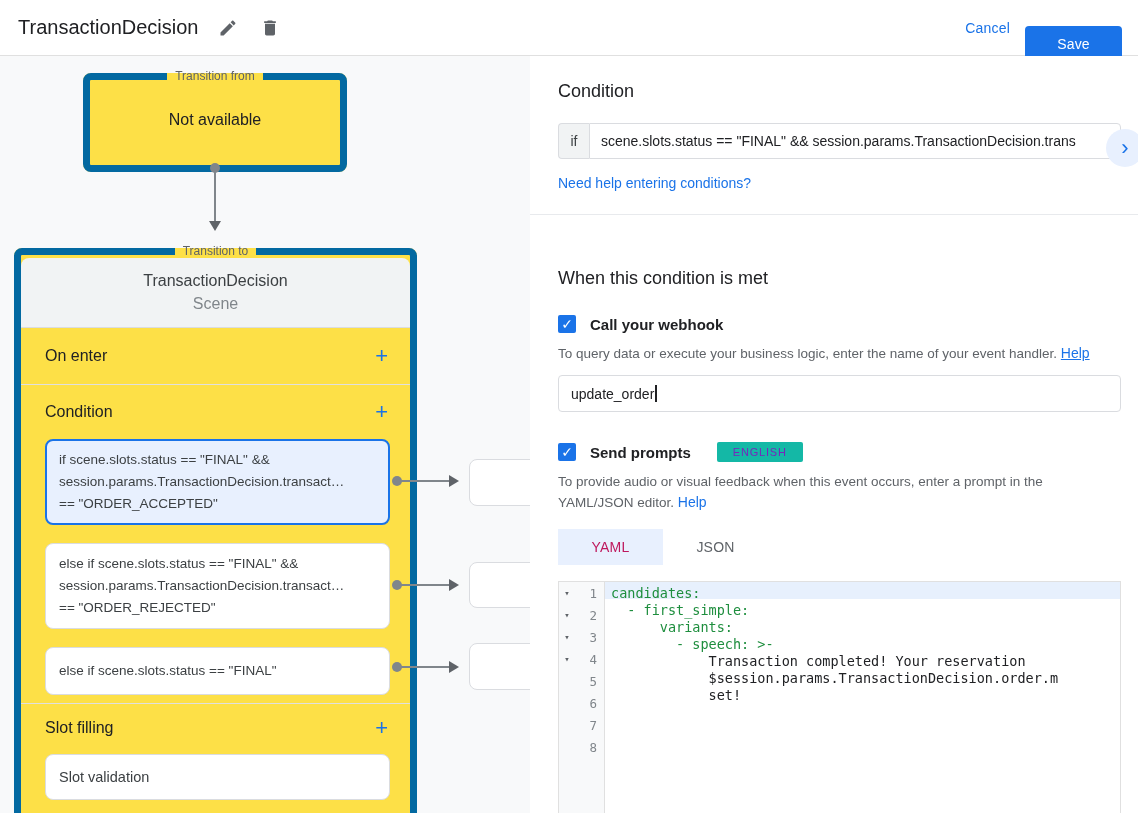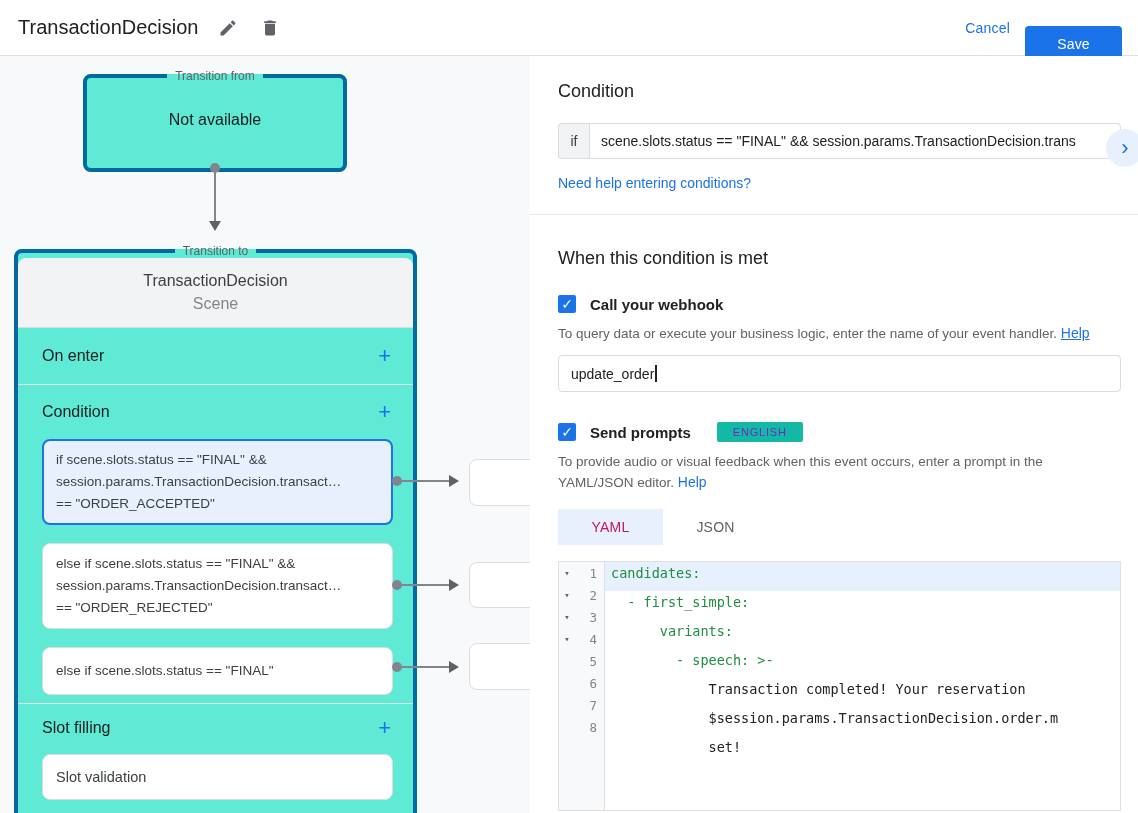--- a/index.html
+++ b/index.html
@@ -18,21 +18,21 @@
               font-family:"Liberation Sans",sans-serif; cursor:pointer; letter-spacing:.2px; }
   .btn-filled { background:#1a73e8; color:#fff; border:none; border-radius:4px;
                 font-size:14px; font-weight:500; font-family:"Liberation Sans",sans-serif;
                 width:97px; height:37px; cursor:pointer; letter-spacing:.2px;margin-top:33px; }
 
   
   .body { display:flex; height:757px; }
 
   
   .canvas { position:relative; width:530px; background:#f8f9fa; overflow:hidden; flex:none; }
-  fieldset.node { position:absolute; border:4px solid #0369a1; border-radius:8px; background:#5eead4; padding:0; }
+  fieldset.node { position:absolute; border:7px solid #0369a1; border-radius:8px; background:#fde047; padding:0; }
   fieldset.node legend { margin:0 auto; padding:0 8px; font-size:12px; color:#5f6368; text-align:center; }
   .from-node { left:83px; top:13px; width:264px; height:103px; }
   .from-content { height:74px; display:flex; align-items:center; justify-content:center;
                   font-size:16px; color:#202124; }
   .to-node { left:14px; top:188px; width:403px; height:640px; overflow:hidden; }
 
   .scene-head { background:#f1f3f4; border-bottom:1px solid #dadce0; height:70px;
                 display:flex; flex-direction:column; align-items:center; justify-content:center; gap:5px; }
   .scene-name { font-size:16px; color:#3c4043; }
   .scene-type { font-size:16px; color:#80868b; }
@@ -73,21 +73,21 @@
               cursor:pointer; font-family:"Liberation Sans",sans-serif; }
   .if-row { display:flex; margin-top:21px; height:36px; }
   .if-pre { width:31px; background:#f1f3f4; border:1px solid #dadce0; border-right:none;
             border-radius:4px 0 0 4px; display:flex; align-items:center; justify-content:center;
             font-size:14px; color:#3c4043; }
   .if-input { flex:1; border:1px solid #dadce0; border-radius:0 4px 4px 0; padding:0 11px;
               font-size:14px; color:#202124; font-family:"Liberation Sans",sans-serif; outline:none; }
   .link { color:#1a73e8; font-size:14px; text-decoration:none; }
   .help-link-row { margin-top:15px; }
   .divider { border-top:1px solid #e8eaed; margin:22px -17px 0 -28px; }
-  .when-h { margin-top:33px; }
+  .when-h { margin-top:53px; }
   .cb-row { display:flex; align-items:center; gap:14px; margin-top:26px; }
   .cb { width:18px; height:18px; background:#1a73e8; border-radius:2px; color:#fff;
         font-size:14px; line-height:18px; text-align:center; cursor:pointer; flex:none; }
   .cb-label { font-size:15px; font-weight:700; color:#202124; }
   .badge { margin-left:12px; background:#14b8a6; color:#7627bb; font-size:11px; font-weight:500;
            letter-spacing:.8px; padding:4px 16px; border-radius:2px; }
   .helper { margin-top:10px; font-size:13.5px; line-height:20px; color:#5f6368; }
   .helper a.ul { text-decoration:underline; }
   .text-field { margin-top:11px; height:37px; border:1px solid #dadce0; border-radius:4px;
                 display:flex; align-items:center; padding:0 12px; font-size:14px; color:#202124;
@@ -99,21 +99,21 @@
   .tab.active { background:#e8f0fe; color:#be185d; }
 
   
   .editor { margin-top:16px; border:1px solid #e0e0e0; height:250px; display:flex;
             font-family:"DejaVu Sans Mono","Liberation Mono",monospace; font-size:13.5px; }
   .gutter { width:46px; background:#f8f9fa; border-right:1px solid #e0e0e0; flex:none; }
   .g-row { height:22px; display:flex; align-items:center; }
   .g-arrow { width:16px; font-size:9px; color:#5f6368; text-align:center; cursor:pointer; }
   .g-num { flex:1; text-align:right; padding-right:7px; color:#80868b; font-size:12.5px; }
   .code { flex:1; overflow:hidden; cursor:text; }
-  .c-line { height:29px; line-height:22px; white-space:pre; padding-left:6px; color:#202124; }
+  .c-line { height:17px; line-height:22px; white-space:pre; padding-left:6px; color:#202124; }
   .c-line.key { color:#1e8e3e; }
   .c-line.hl { background:#e7f0fd; }
 </style>
 </head>
 <body>
 
 <div class="hdr">
   <div class="hdr-left">
     <span class="hdr-title">TransactionDecision</span>
     <button class="icon-btn" title="">

